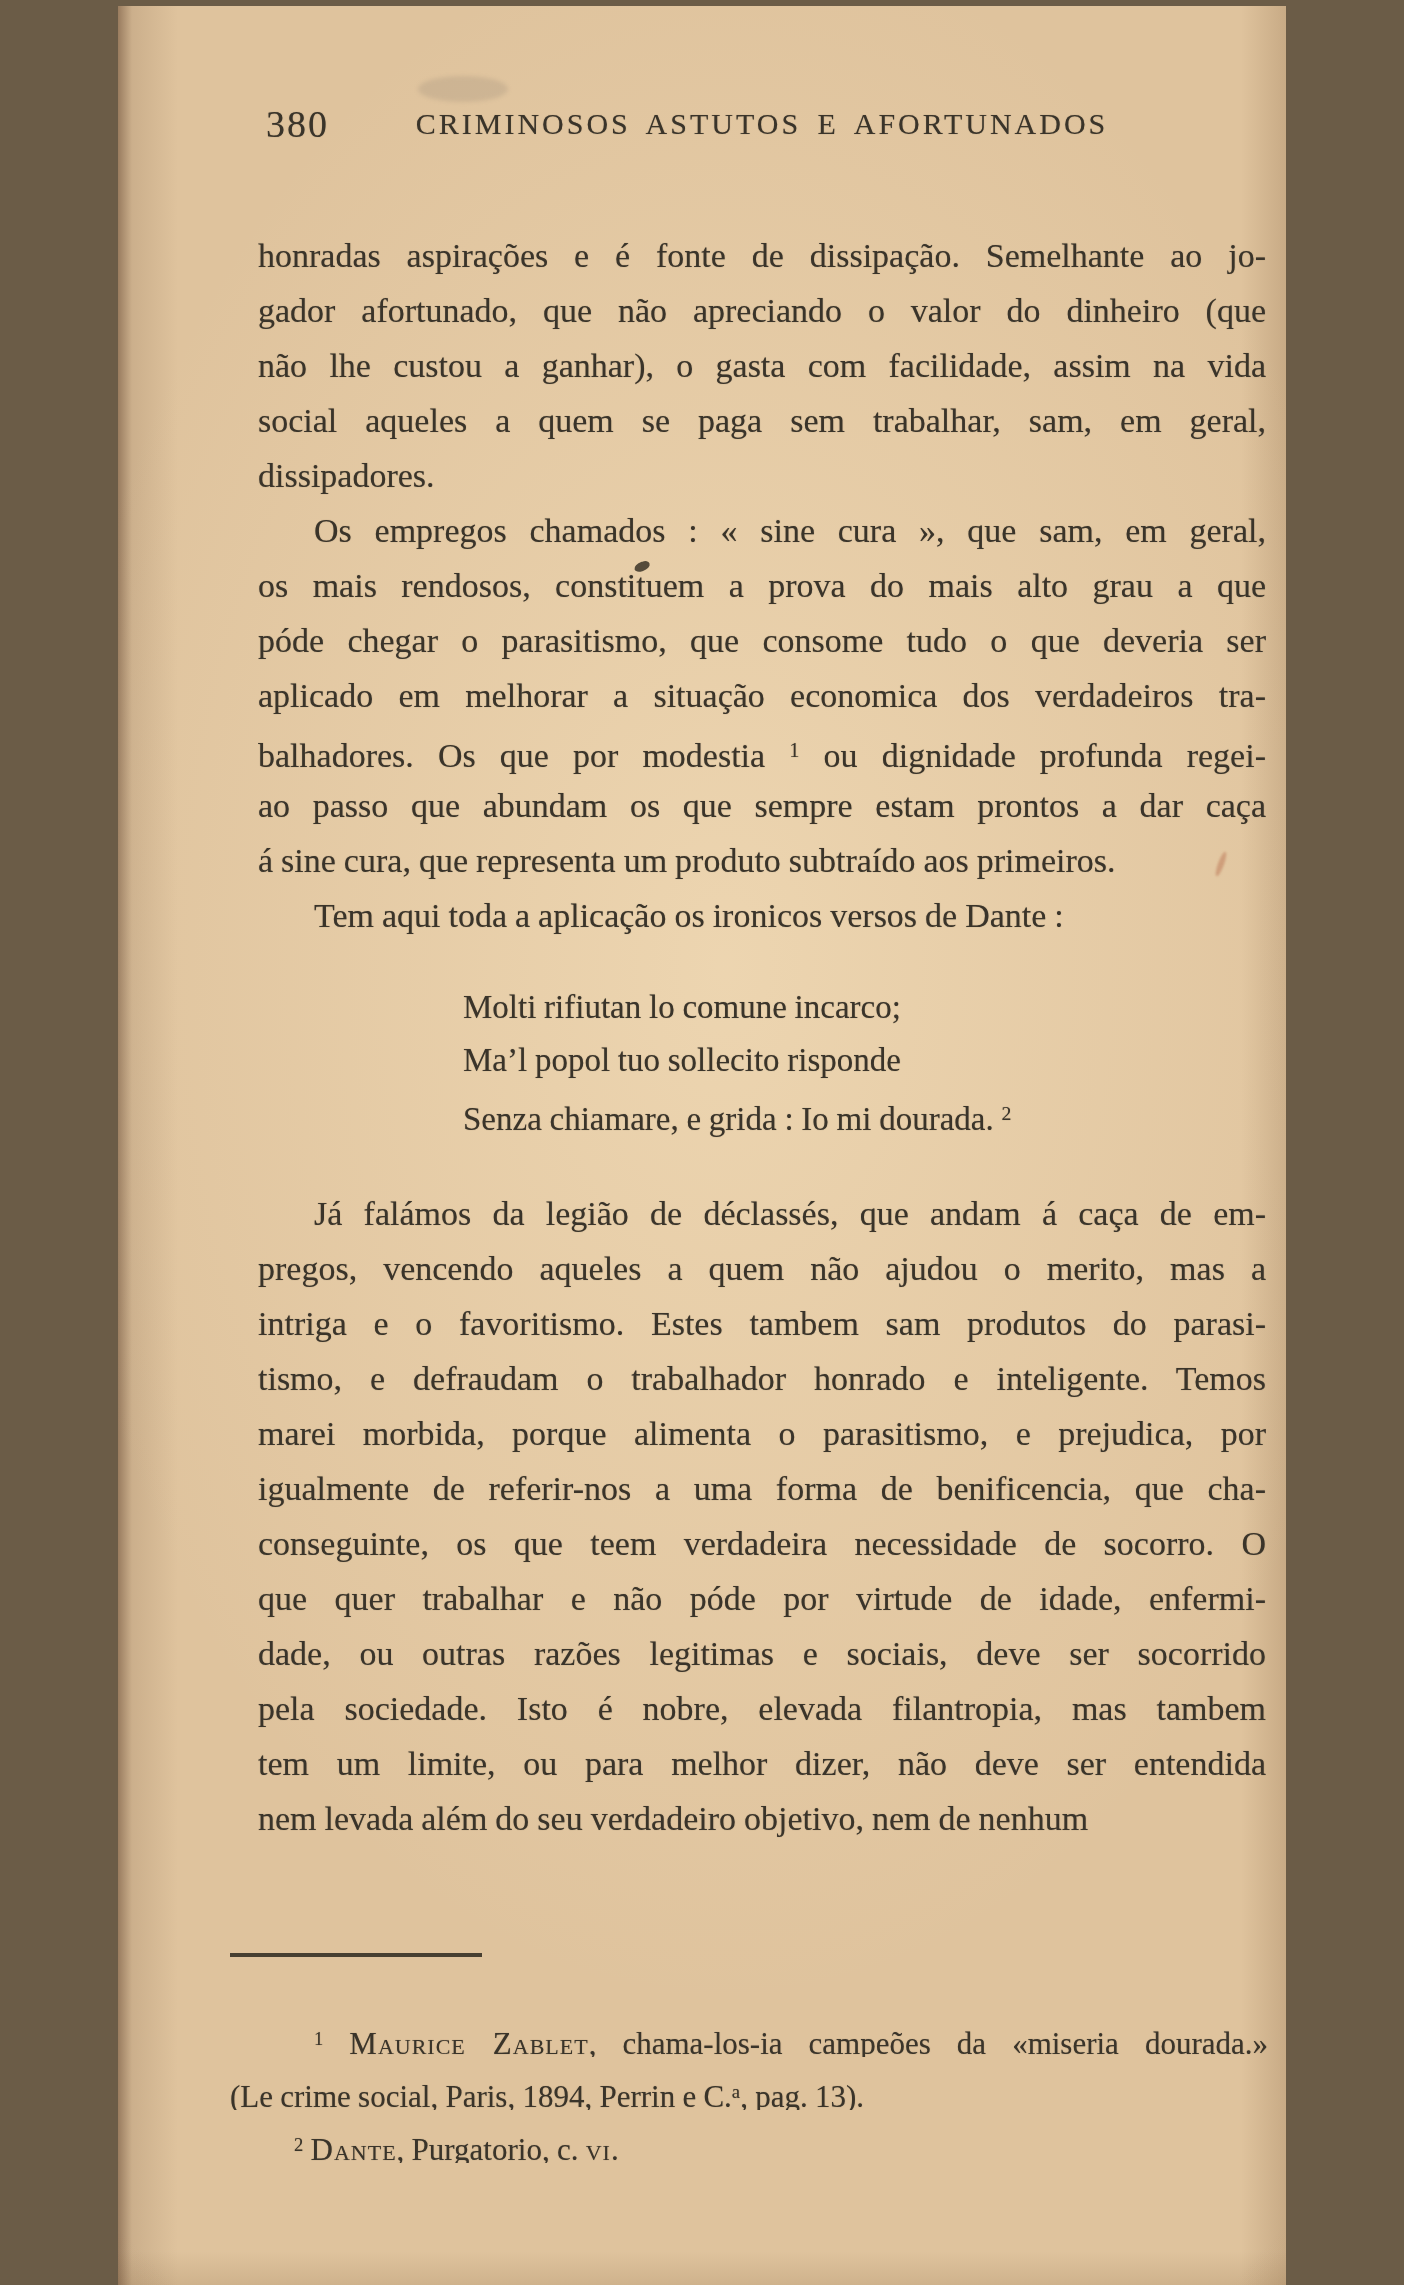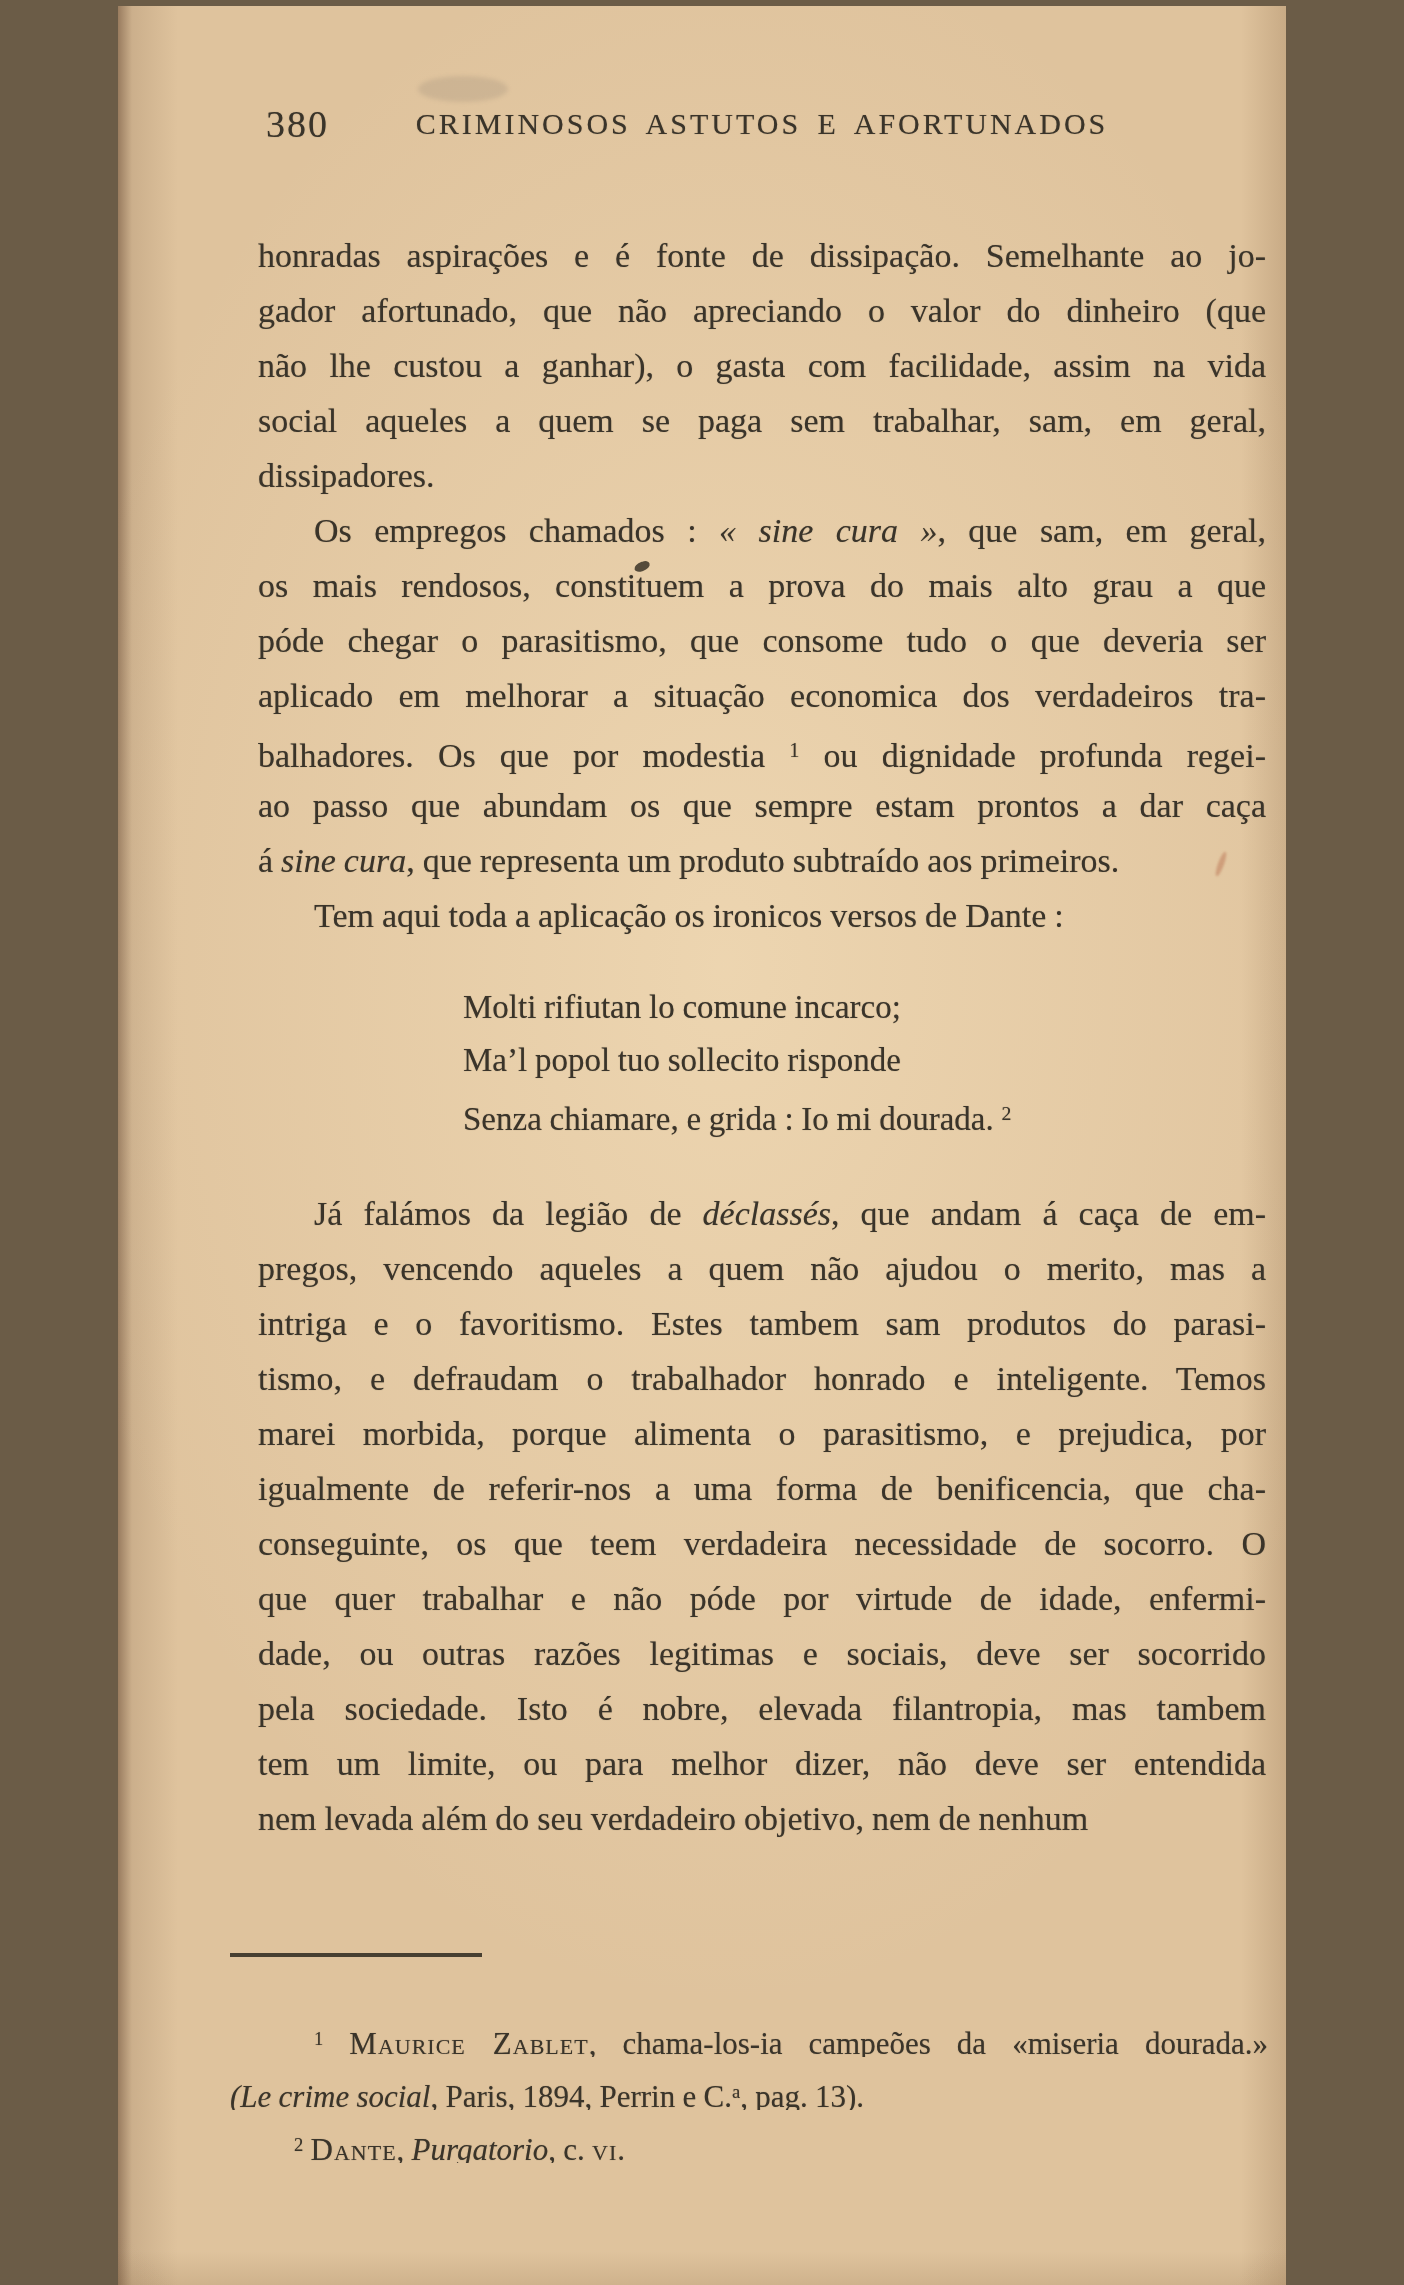--- a/index.html
+++ b/index.html
@@ -27,21 +27,21 @@
 
   
   .text-block{position:absolute;top:222px;left:140px;width:1008px;font-size:34px;line-height:55px;}
   .line{text-align:justify;text-align-last:justify;height:55px;overflow:hidden;word-spacing:-0.5px;}
   .line-last{text-align-last:left;}
   .indent .line:first-child{text-indent:56px;}
 
   .verse{margin:38px 0 46px 205px;font-size:33px;line-height:53px;}
   .verse .line{text-align:center;text-align-last:left;height:53px;}
 
-  .it{font-style:italic;}
+  .it{}
   .sup{font-size:0.60em;vertical-align:0.48em;letter-spacing:0;}
   .sc{font-variant:small-caps;letter-spacing:1px;}
 
   
   .footnote-sep{position:absolute;top:1947px;left:112px;width:252px;border-top:4px solid #46estetica;}
   .footnote-sep{border-top:4px solid #473f31;}
   .footnotes{position:absolute;top:1998px;left:112px;width:1038px;font-size:31px;line-height:69px;}
   .footnotes .line{height:53px;}
   .footnote-1 .line:first-child{text-indent:84px;}
   .footnote-2 .line:first-child{text-indent:64px;}

